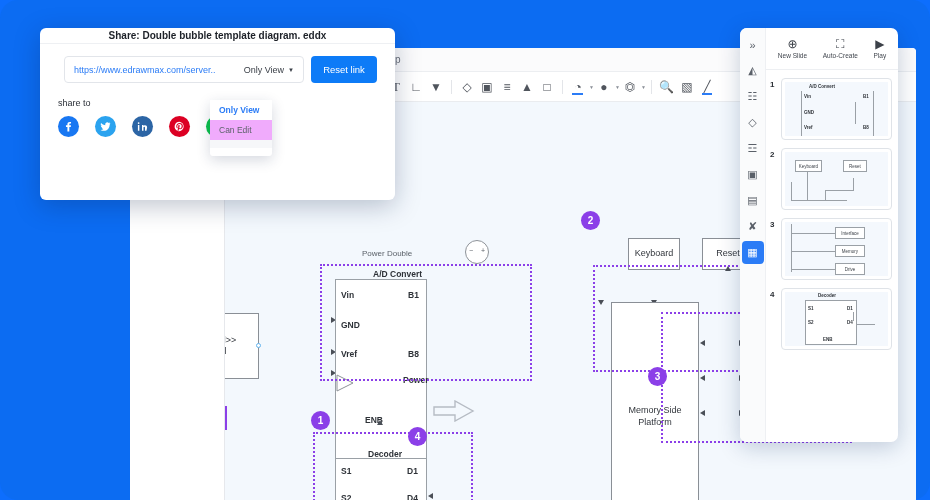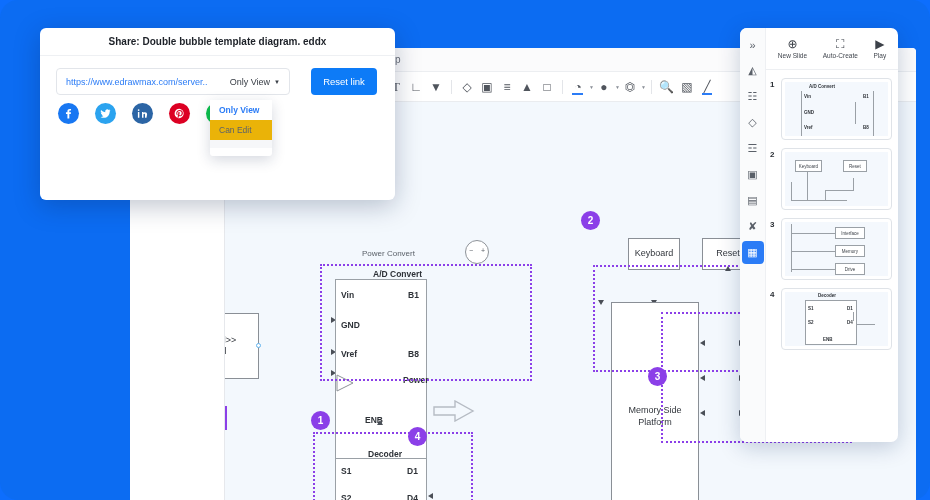--- a/index.html
+++ b/index.html
@@ -146,25 +146,25 @@
   .tline { position:absolute; background:#9aa0a6; }
 
   
   #share-dialog {
     position:absolute; left:40px; top:28px; width:355px; height:172px;
     background:#fff; border-radius:6px;
     box-shadow:0 6px 26px rgba(10,30,70,.26);
     z-index:40; overflow:visible;
   }
   #share-title {
-    height:28px; display:flex;align-items:center;justify-content:center;
+    height:16px; display:flex;align-items:center;justify-content:center;
     font-size:10px; font-weight:bold; color:#1d2128; border-bottom:1px solid #eef0f3;
   }
   #share-sub { font-size:9.5px; color:#2b3038; padding:16px 18px 0 18px; }
-  #url-row { display:flex; align-items:center; padding:12px 18px 0 16px; gap:21px; }
+  #url-row { display:flex; align-items:center; padding:12px 18px 0 24px; gap:7px; }
   #url-box {
     flex:1; height:27px; border:1px solid #e2e5ea; border-radius:4px;
     display:flex; align-items:center; padding:0 9px; gap:6px; background:#fff;
   }
   #url-text { flex:1; font-size:9px; color:#2b7cf6; white-space:nowrap; overflow:hidden; }
   #perm { font-size:9px; color:#3b4048; display:flex;align-items:center;gap:4px; }
   #perm .cv { font-size:6px; color:#3b4048; }
   #copy-btn {
     width:66px;height:27px;background:#0d7bf7;color:#fff;border:none;border-radius:4px;
     font-size:9.5px; font-family:"Liberation Sans",sans-serif; cursor:pointer;
@@ -174,21 +174,21 @@
   .soc { width:21px;height:21px;border-radius:50%; display:flex;align-items:center;justify-content:center;
          color:#fff; font-size:11px; font-weight:bold; }
 
   #perm-menu {
     position:absolute; left:210px; top:100px; width:62px;
     background:#fff; border-radius:3px; box-shadow:0 4px 14px rgba(20,40,80,.18);
     z-index:45; padding-bottom:8px;
   }
   .pm-item { height:20px; display:flex; align-items:center; padding:0 9px; font-size:8.5px; }
   .pm-item.sel { color:#2b7cf6; font-weight:bold; background:#fff; }
-  .pm-item.alt { color:#5c626a; background:#eab308; }
+  .pm-item.alt { color:#5c626a; background:#f0abfc; }
   .pm-foot { height:8px; background:#f6f7f9; }
 </style>
 </head>
 <body>
 
 <div id="page">
 
   <div id="app-window">
 
     <div id="menubar">
@@ -217,21 +217,21 @@
       <div class="tb-ico">🔍</div>
       <div class="tb-ico">▧</div>
       <div class="tb-ico">╱<span class="tb-underline" style="left:5px;width:10px;"></span></div>
     </div>
 
     <div id="left-panel"></div>
 
     <div id="canvas">
       <div id="sheet">
 
-        <div class="lbl reg" style="left:137px; top:147px; font-size:8px;">Power Convert</div>
+        <div class="lbl reg" style="left:137px; top:147px; font-size:8px;">Power Double</div>
         <div style="position:absolute; left:240px; top:138px; width:24px;height:24px;border:1px solid #8d9298;border-radius:50%;background:#fff;"></div>
         <div class="lbl reg" style="left:244px; top:145px; font-size:7px;">−</div>
         <div class="lbl reg" style="left:256px; top:145px; font-size:7px;">+</div>
         <div class="vline" style="left:252px; top:162px; height:14px;"></div>
         <div class="hline" style="left:206px; top:176px; width:46px;"></div>
 
         <div class="node" style="left:-56px; top:211px; width:90px; height:66px; flex-direction:column;">
           <span>&lt;&lt;signal&gt;&gt;</span>
           <span>Signal</span>
         </div>
@@ -443,20 +443,21 @@
       <div id="url-box">
         <div id="url-text">https://www.edrawmax.com/server..</div>
         <div id="perm">
           <span>Only View</span>
           <span class="cv">▼</span>
         </div>
       </div>
       <button id="copy-btn">Reset link</button>
     </div>
 
+    <div id="share-to">share to</div>
     <div id="socials">
       <div class="soc" style="background:#1877F2;">
         <svg width="13" height="13" viewBox="0 0 24 24">
             <path fill="#fff" d="M13.5 21v-8h2.7l.4-3.1h-3.1V7.9c0-.9.25-1.5 1.55-1.5H16.7V3.6C16.4 3.56 15.4 3.47 14.2 3.47c-2.5 0-4.2 1.53-4.2 4.33V9.9H7.3V13H10v8z"></path>
           </svg>
       </div>
       <div class="soc" style="background:#2BA3EF;">
         <svg width="13" height="13" viewBox="0 0 24 24">
             <path fill="#fff" d="M21 6.1c-.7.3-1.4.5-2.2.6.8-.5 1.4-1.2 1.7-2.1-.75.44-1.57.77-2.44.94A3.84 3.84 0 0 0 11.5 8.6c0 .3 0 .6.1.88A10.9 10.9 0 0 1 3.7 5.5a3.84 3.84 0 0 0 1.2 5.1c-.63-.02-1.2-.2-1.73-.48v.05a3.84 3.84 0 0 0 3.08 3.76c-.55.15-1.1.17-1.66.07a3.85 3.85 0 0 0 3.6 2.66A7.7 7.7 0 0 1 2.8 18.3a10.9 10.9 0 0 0 5.9 1.72c7.07 0 10.94-5.86 10.94-10.94v-.5A7.7 7.7 0 0 0 21 6.1z"></path>
           </svg>

